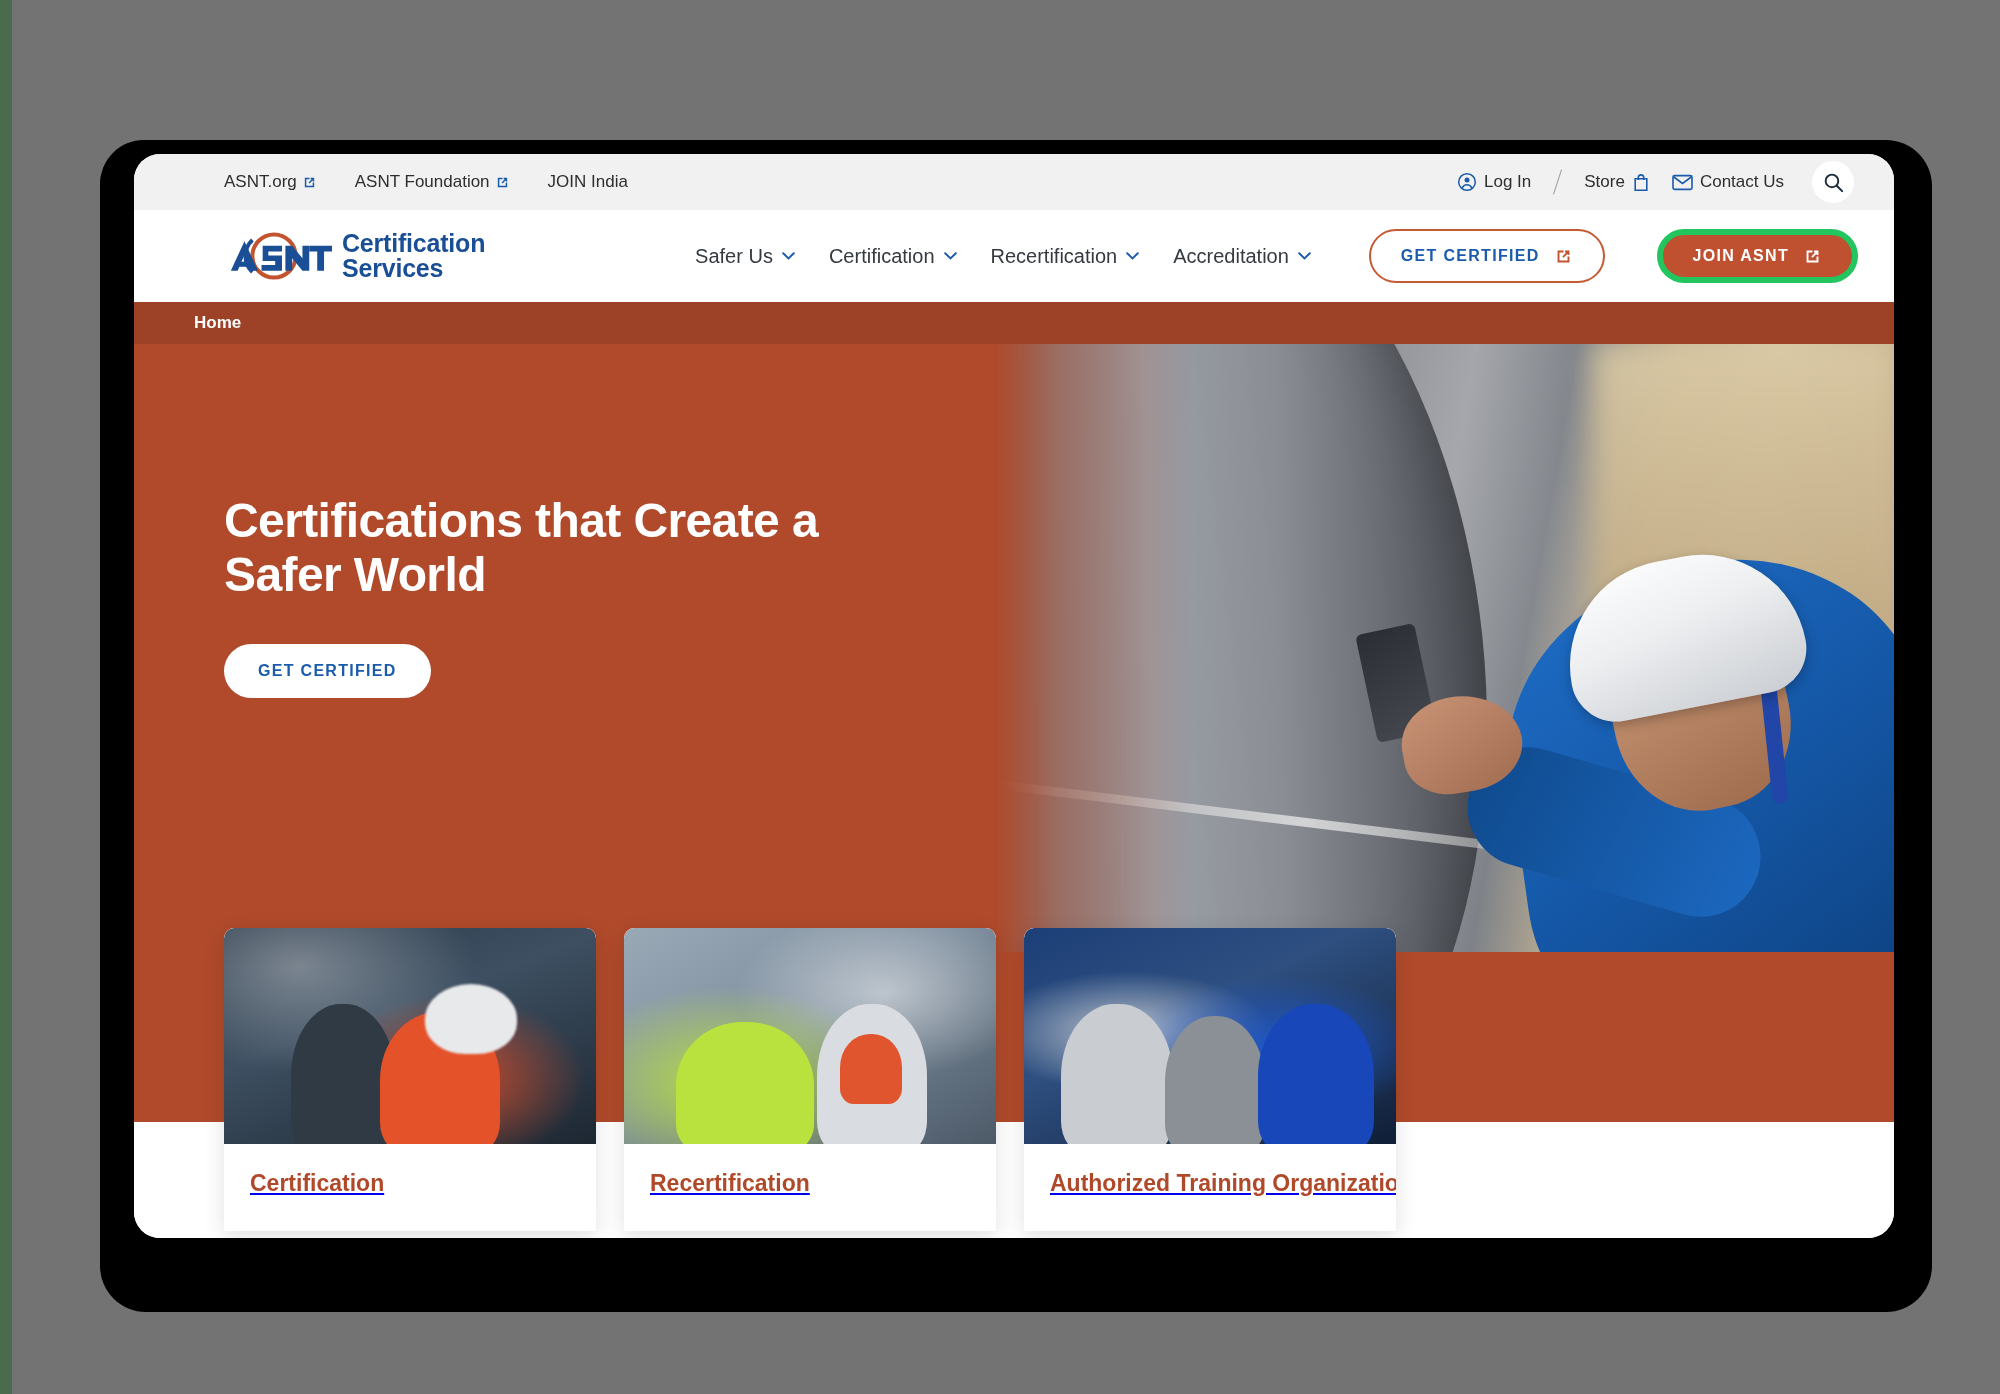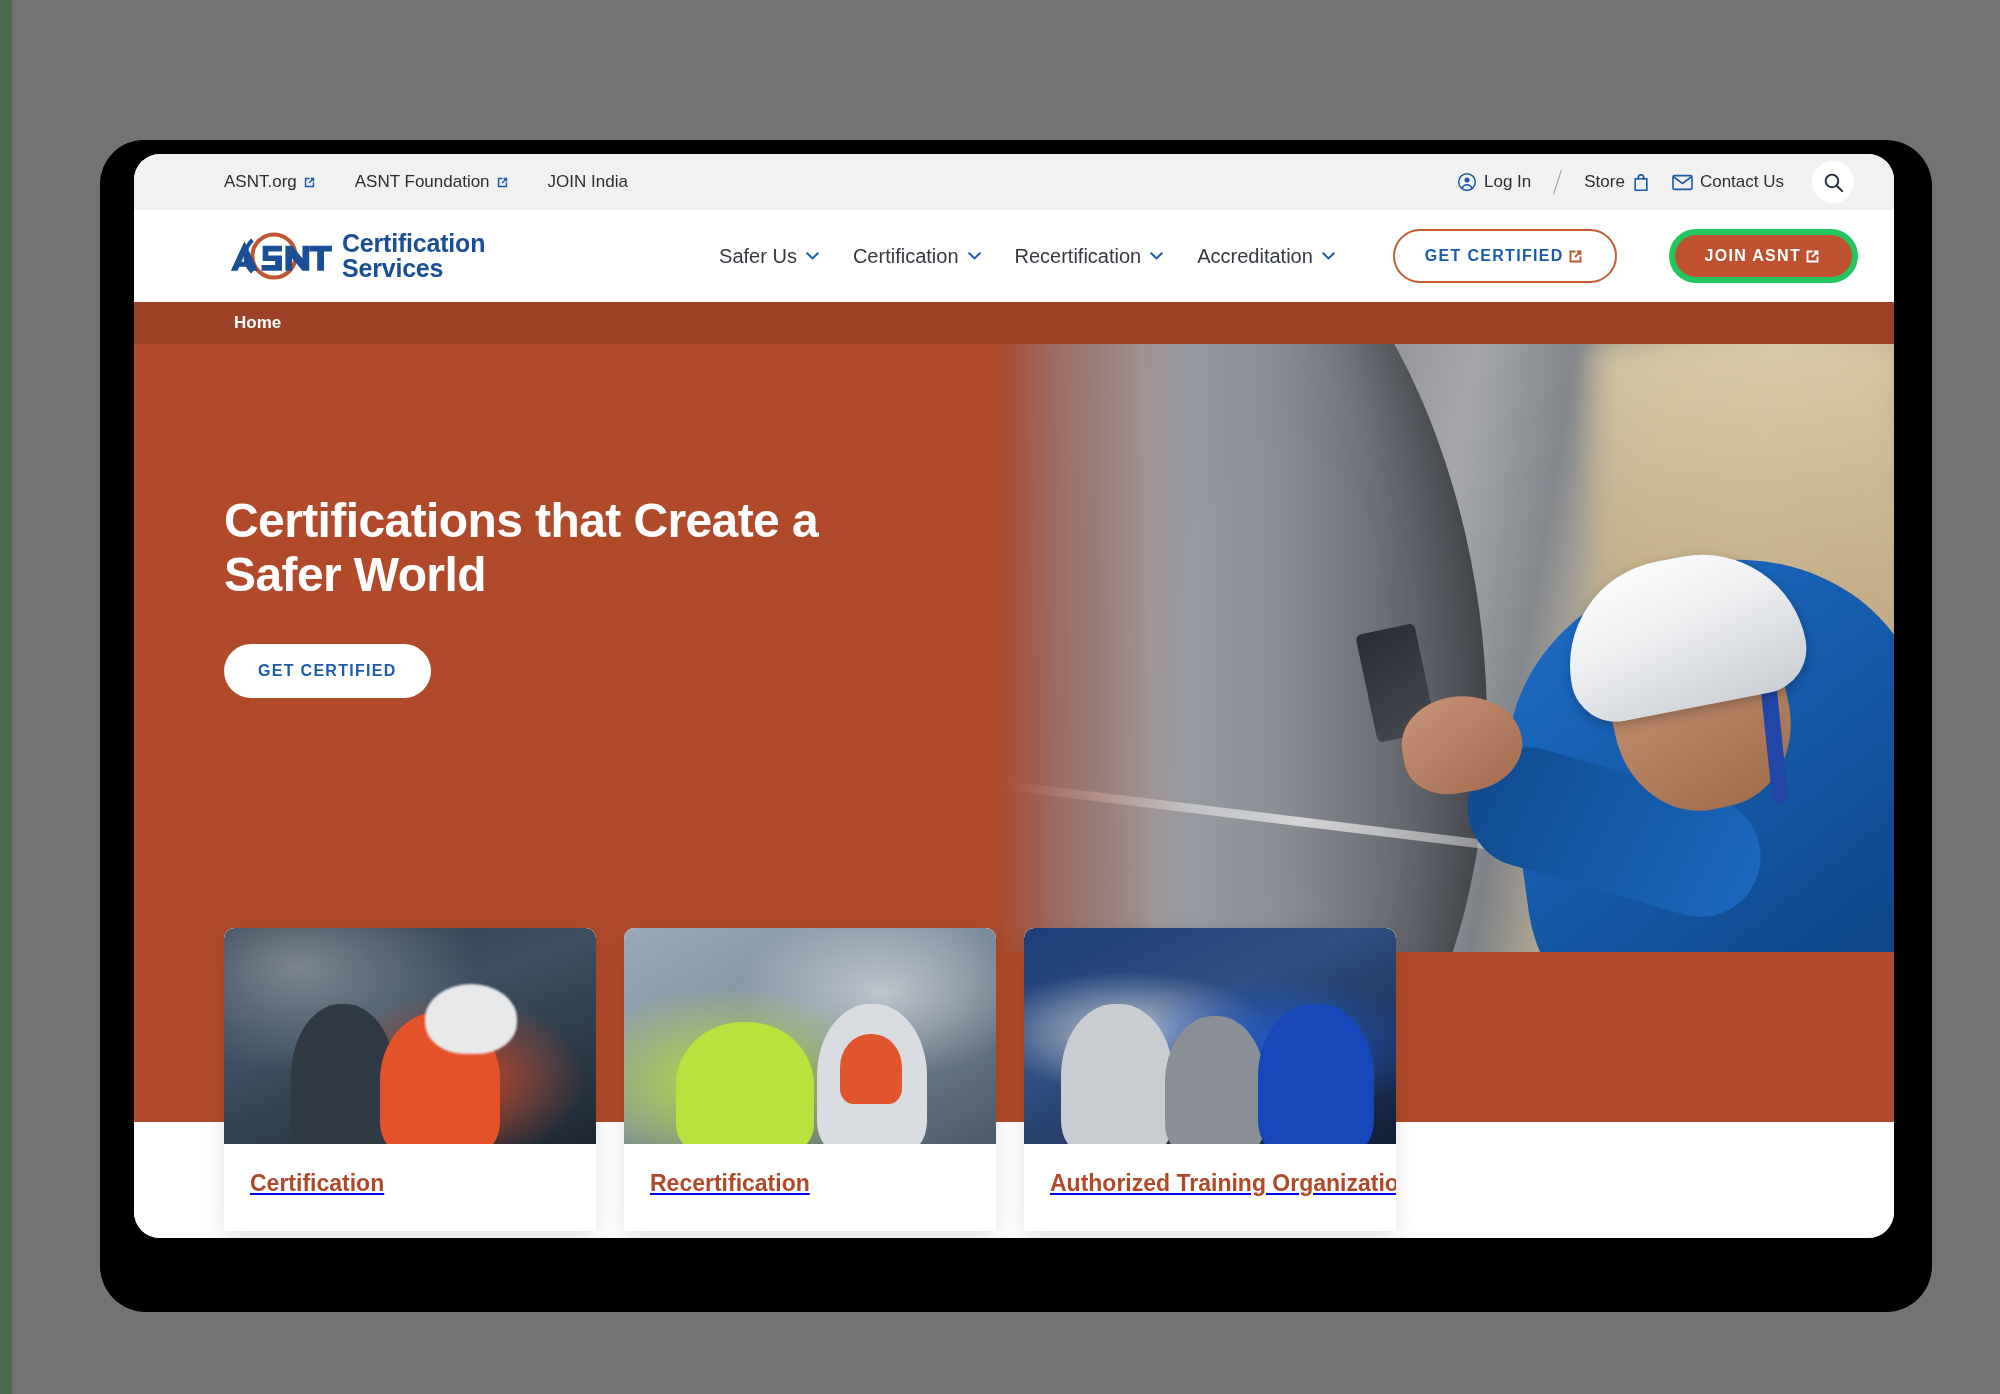--- a/index.html
+++ b/index.html
@@ -100,21 +100,21 @@
   }
   .nav-item {
     font-size: 20px; color: #343a40; text-decoration: none;
     display: inline-flex; align-items: center; gap: 9px;
     white-space: nowrap; cursor: pointer;
   }
   .chev { width: 13px; height: 8px; flex: none; }
 
   .btn-pill {
     display: inline-flex; align-items: center; justify-content: center;
-    gap: 2px;
+    gap: 14px;
     border-radius: 999px;
     font-weight: bold;
     letter-spacing: 1.3px;
     font-size: 16px;
     text-decoration: none;
     white-space: nowrap;
     cursor: pointer;
   }
   .btn-outline {
     border: 2px solid #c65a33;
@@ -129,21 +129,21 @@
     color: #ffffff;
     padding: 0 30px; height: 54px;
     margin-left: 18px;
   }
 
   
   .breadcrumb-bar {
     height: 42px;
     background: #9e4227;
     display: flex; align-items: center;
-    padding-left: 100px;
+    padding-left: 60px;
   }
   .breadcrumb-link {
     color: #ffffff; font-size: 17px; font-weight: bold;
     text-decoration: none;
   }
 
   
   .hero {
     position: relative;
     height: 608px;

